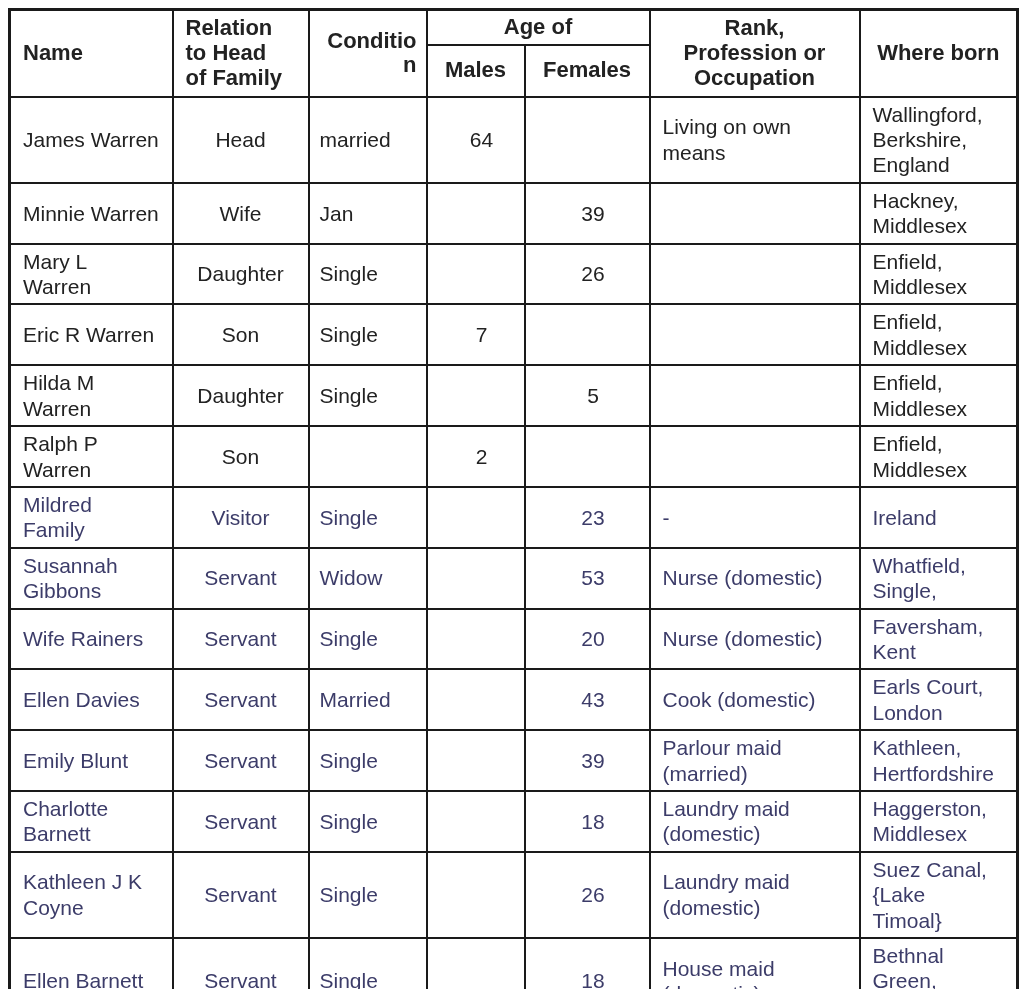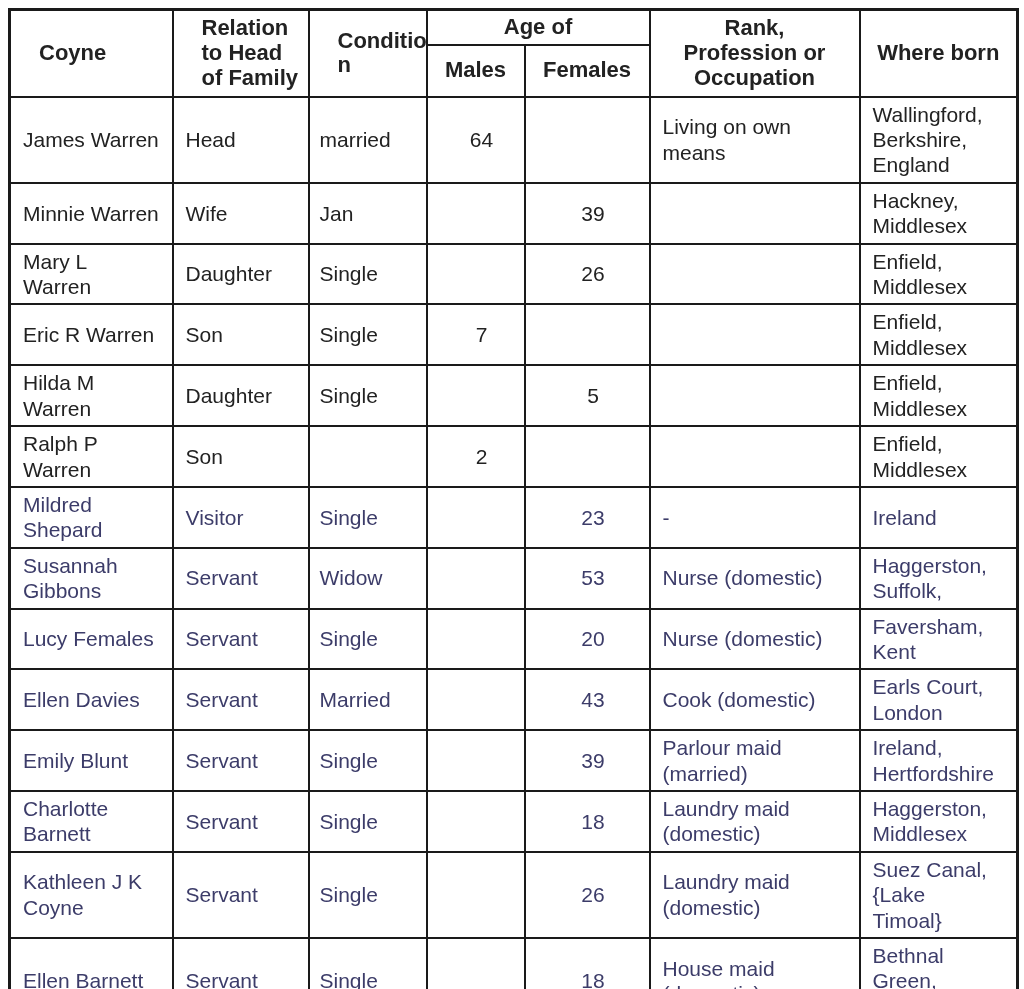--- a/index.html
+++ b/index.html
@@ -31,27 +31,27 @@
   
   thead th {
     font-size: 22px;
     font-weight: bold;
     color: #222222;
     line-height: 1.12;
     padding: 4px 8px;
   }
   thead tr.hdr-age-row { height: 28px; }
   thead tr.hdr-sub-row { height: 52px; }
-  th.h-left { text-align: left; padding-left: 28px; margin-left: 36px; }
+  th.h-left { text-align: left; padding-left: 12px; margin-left: 36px; }
   th.h-center { text-align: center; }
   th.h-cond .wrapbox {
     display: inline-block;
     width: 95px;
     word-break: break-all;
-    text-align: left;
+    text-align: right;
   }
   th.h-rel .wrapbox {
     display: inline-block;
     max-width: 101px;
     text-align: left;
   }
   th.h-rank .wrapbox {
     display: inline-block;
     max-width: 160px;
     text-align: center;
@@ -62,42 +62,42 @@
   tbody tr.rh-k     { height: 74px; }
   tbody tr.rh-eb    { height: 85px; }
   tbody td {
     font-size: 21px;
     line-height: 1.21;
     color: #222222;
     padding: 4px 12px;
   }
   tbody tr.navy td { color: #3c3c69; }
   td.c-name  { text-align: left; }
-  td.c-rel   { text-align: left; }
+  td.c-rel   { text-align: center; }
   td.c-cond  { text-align: left; padding-left: 10px; }
   td.c-age   { text-align: center; padding-left: 16px; padding-right: 4px; }
   td.c-rank  { text-align: left; }
   td.c-born  { text-align: left; padding-right: 19px; }
 </style>
 </head>
 <body>
 
 <table class="census">
   <colgroup>
     <col style="width:163px">
     <col style="width:136px">
     <col style="width:118px">
     <col style="width:98px">
     <col style="width:125px">
     <col style="width:210px">
     <col style="width:158px">
   </colgroup>
   <thead>
     <tr class="hdr-age-row">
-      <th rowspan="2" class="h-left"><span class="wrapbox">Coyne</span></th>
+      <th rowspan="2" class="h-left"><span class="wrapbox">Name</span></th>
       <th rowspan="2" class="h-left h-rel"><span class="wrapbox">Relation to Head of Family</span></th>
       <th rowspan="2" class="h-left h-cond"><span class="wrapbox">Condition</span></th>
       <th colspan="2" class="h-center">Age of</th>
       <th rowspan="2" class="h-center h-rank"><span class="wrapbox">Rank, Profession or Occupation</span></th>
       <th rowspan="2" class="h-center">Where born</th>
     </tr>
     <tr class="hdr-sub-row">
       <th class="h-center">Males</th>
       <th class="h-center">Females</th>
     </tr>
@@ -151,39 +151,39 @@
     <tr>
       <td class="c-name">Ralph P Warren</td>
       <td class="c-rel">Son</td>
       <td class="c-cond"></td>
       <td class="c-age">2</td>
       <td class="c-age"></td>
       <td class="c-rank"></td>
       <td class="c-born">Enfield, Middlesex</td>
     </tr>
     <tr class="navy">
-      <td class="c-name">Mildred Shepard</td>
+      <td class="c-name">Mildred Family</td>
       <td class="c-rel">Visitor</td>
       <td class="c-cond">Single</td>
       <td class="c-age"></td>
       <td class="c-age">23</td>
       <td class="c-rank">-</td>
       <td class="c-born">Ireland</td>
     </tr>
     <tr class="navy">
       <td class="c-name">Susannah Gibbons</td>
       <td class="c-rel">Servant</td>
       <td class="c-cond">Widow</td>
       <td class="c-age"></td>
       <td class="c-age">53</td>
       <td class="c-rank">Nurse (domestic)</td>
-      <td class="c-born">Haggerston, Suffolk,</td>
-    </tr>
-    <tr class="navy">
-      <td class="c-name">Lucy Females</td>
+      <td class="c-born">Whatfield, Single,</td>
+    </tr>
+    <tr class="navy">
+      <td class="c-name">Wife Rainers</td>
       <td class="c-rel">Servant</td>
       <td class="c-cond">Single</td>
       <td class="c-age"></td>
       <td class="c-age">20</td>
       <td class="c-rank">Nurse (domestic)</td>
       <td class="c-born">Faversham, Kent</td>
     </tr>
     <tr class="navy">
       <td class="c-name">Ellen Davies</td>
       <td class="c-rel">Servant</td>
@@ -193,21 +193,21 @@
       <td class="c-rank">Cook (domestic)</td>
       <td class="c-born">Earls Court, London</td>
     </tr>
     <tr class="navy">
       <td class="c-name">Emily Blunt</td>
       <td class="c-rel">Servant</td>
       <td class="c-cond">Single</td>
       <td class="c-age"></td>
       <td class="c-age">39</td>
       <td class="c-rank">Parlour maid (married)</td>
-      <td class="c-born">Ireland, Hertfordshire</td>
+      <td class="c-born">Kathleen, Hertfordshire</td>
     </tr>
     <tr class="navy">
       <td class="c-name">Charlotte Barnett</td>
       <td class="c-rel">Servant</td>
       <td class="c-cond">Single</td>
       <td class="c-age"></td>
       <td class="c-age">18</td>
       <td class="c-rank">Laundry maid (domestic)</td>
       <td class="c-born">Haggerston, Middlesex</td>
     </tr>

